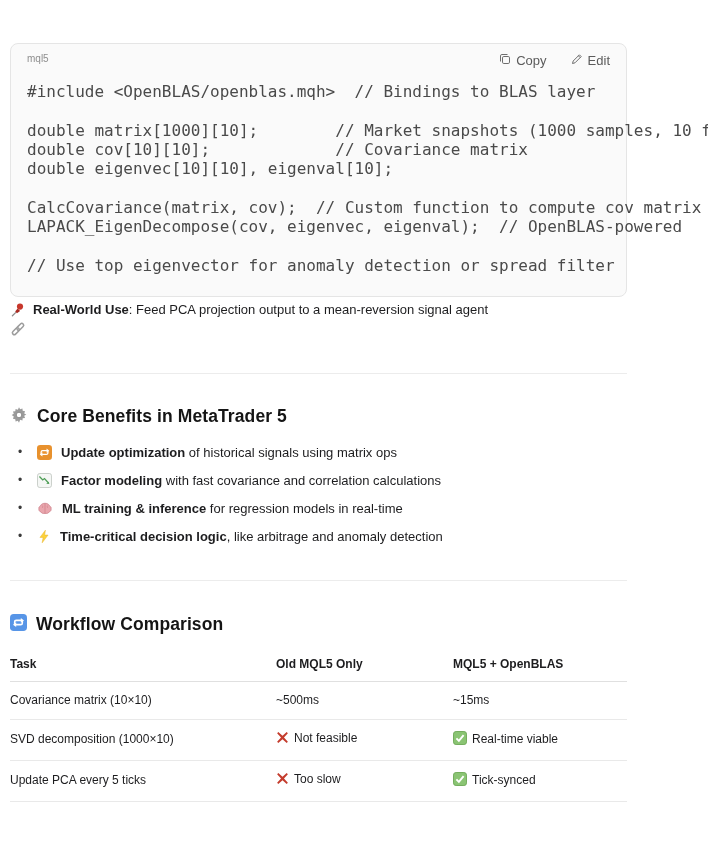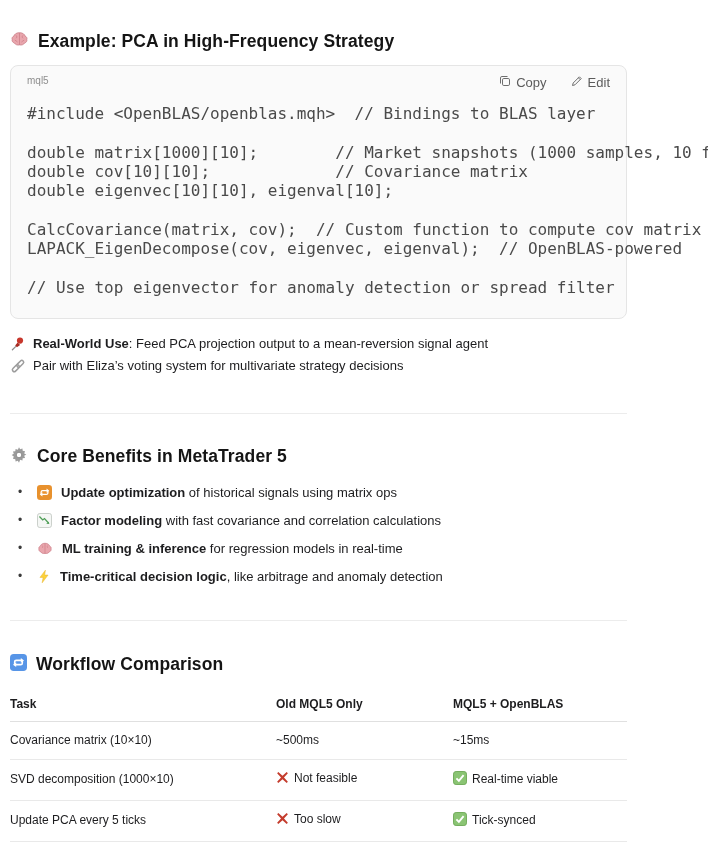--- a/index.html
+++ b/index.html
@@ -39,21 +39,21 @@
   pre.code {
     margin:0; padding:14px 16px 21px 16px;
     font-family:"DejaVu Sans Mono", monospace;
     font-size:16px; line-height:19.3px;
     color:#4a4a4a; white-space:pre;
   }
 
   
   .note { display:flex; align-items:center; gap:7px; font-size:13px; line-height:22px; color:#1d1d1f; }
   .note + .note { margin-top:0; }
-  .notes { margin-top:14px; }
+  .notes { margin-top:2px; }
   .note b { font-weight:700; }
   .note .ic { flex:0 0 auto; display:flex; }
 
   hr.rule {
     border:none; border-top:1px solid #ececec;
     width:617px; margin:36px 0 0 0;
   }
 
   .sec2-h { margin-top:32px; }
   .sec3-h { margin-top:33px; }
@@ -76,29 +76,20 @@
   .c1 { width:266px; }
   .c2 { width:177px; }
   .c3 { width:174px;margin-left:36px; }
   .cell-ic { display:inline-block; vertical-align:-2px; margin-right:5px; }
 </style>
 </head>
 <body>
 
 <div class="content">
 
-  <div class="h-row">
-    <span class="ic">
-      <svg width="19" height="18" viewBox="0 0 20 20">
-          <path d="M10 3 C6.2 3 4.2 5 3.6 7 C2 7.5 1.4 9 1.9 10.5 C1.4 12 2.4 14 4.4 14.5 C5.4 16.4 7.9 17 10 16.5 C12.1 17 14.6 16.4 15.6 14.5 C17.6 14 18.6 12 18.1 10.5 C18.6 9 18 7.5 16.4 7 C15.8 5 13.8 3 10 3 Z" fill="#e9a6ad" stroke="#c97b84" stroke-width="0.9"></path>
-          <path d="M10 3.4 V16.6 M6.2 6 C7.2 7 7.2 8.2 6.2 9.2 M13.8 6 C12.8 7 12.8 8.2 13.8 9.2 M4.8 11.2 C6 12.2 7 12.4 7.8 13.4 M15.2 11.2 C14 12.2 13 12.4 12.2 13.4" stroke="#c97b84" stroke-width="0.8" fill="none"></path>
-        </svg>
-    </span>
-    <span class="h-title">Example: PCA in High-Frequency Strategy</span>
-  </div>
 
   <div class="code-card">
     <div class="code-head">
       <span class="lang-label">mql5</span>
       <span class="code-actions">
         <button class="code-action">
           <span><svg width="12" height="12" viewBox="0 0 12 12" fill="none" stroke="#6e6e6e" stroke-width="1">
                 <rect x="3.5" y="3.5" width="7" height="7" rx="1.3"></rect>
                 <path d="M8.5 1.5 h-5.6 a1.4 1.4 0 0 0 -1.4 1.4 v5.6"></path>
               </svg></span>
@@ -138,21 +129,20 @@
     </div>
     <div class="note">
       <span class="ic">
         <svg width="16" height="16" viewBox="0 0 16 16" fill="none" stroke="#9c9c9c" stroke-width="1.5">
             <g transform="rotate(-45 8 8)">
               <rect x="0.8" y="6.2" width="8.2" height="3.7" rx="1.85"></rect>
               <rect x="7" y="6.2" width="8.2" height="3.7" rx="1.85"></rect>
             </g>
           </svg>
       </span>
-      <span><b></b><span>Pair with Eliza’s voting system for multivariate strategy decisions</span></span>
     </div>
   </div>
 
   <hr class="rule">
 
   <div class="h-row sec2-h">
     <span class="ic">
       <svg width="18" height="18" viewBox="0 0 20 20">
           <path d="M10 1.4 l1.3 2.3 2.5-.9.3 2.6 2.6.3-.9 2.5 2.3 1.3-2.3 1.3.9 2.5-2.6.3-.3 2.6-2.5-.9L10 18.6 l-1.3-2.3-2.5.9-.3-2.6-2.6-.3.9-2.5L1.9 10 l2.3-1.3-.9-2.5 2.6-.3.3-2.6 2.5.9Z" fill="#9b9b9b"></path>
           <circle cx="10" cy="10" r="3.1" fill="#ffffff" stroke="#848484" stroke-width="1"></circle>

